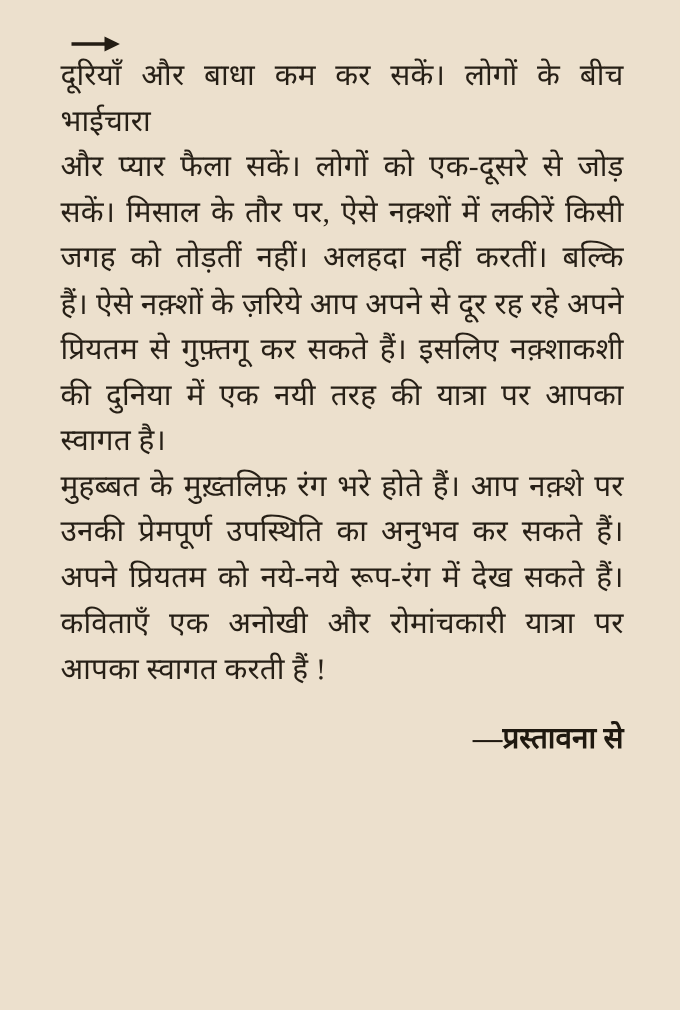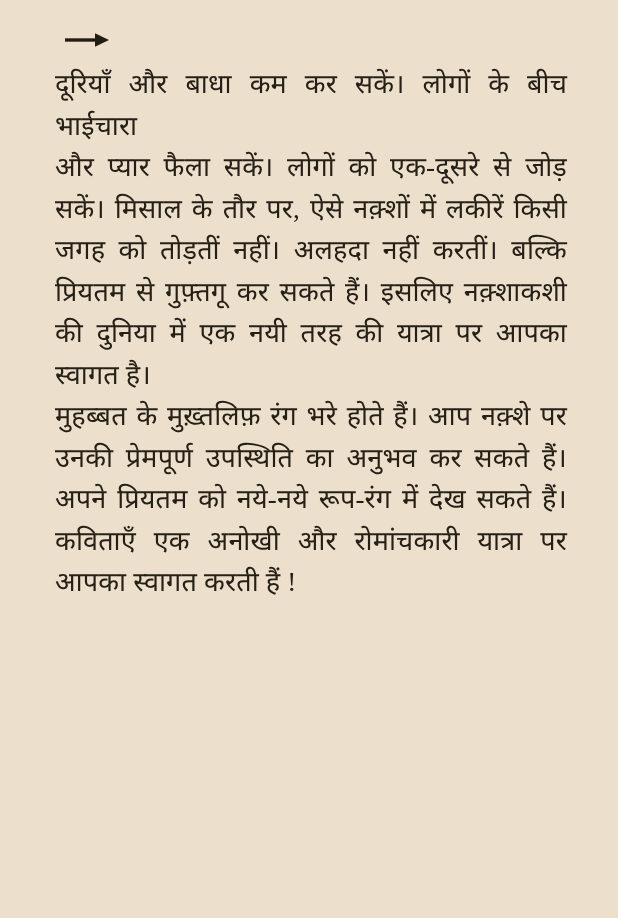--- a/index.html
+++ b/index.html
@@ -28,21 +28,21 @@
   }
   .arrow-wrap svg {
     display: block;
     width: 100%;
     height: 100%;
   }
   .text-block {
     position: absolute;
     left: 55px;
     right: 51px;
-    top: 64px;
+    top: 48px;
   }
   .line {
     font-size: 27px;
     line-height: 41.5px;
     text-align: justify;
     text-align-last: justify;
     white-space: normal;
     letter-spacing: 0.2px;
   }
   .line.last {
@@ -69,29 +69,31 @@
     </svg>
   </div>
 
   <div class="text-block">
 
     <div>
       <div class="line">दूरियाँ और बाधा कम कर सकें। लोगों के बीच भाईचारा</div>
       <div class="line">और प्यार फैला सकें। लोगों को एक-दूसरे से जोड़</div>
       <div class="line">सकें। मिसाल के तौर पर, ऐसे नक़्शों में लकीरें किसी</div>
       <div class="line">जगह को तोड़तीं नहीं। अलहदा नहीं करतीं। बल्कि</div>
+      <div class="line">हैं। ऐसे नक़्शों के ज़रिये आप अपने से दूर रह रहे अपने</div>
       <div class="line">प्रियतम से गुफ़्तगू कर सकते हैं। इसलिए नक़्शाकशी</div>
       <div class="line">की दुनिया में एक नयी तरह की यात्रा पर आपका</div>
       <div class="line last">स्वागत है।</div>
     </div>
 
     <div>
       <div class="line">मुहब्बत के मुख़्तलिफ़ रंग भरे होते हैं। आप नक़्शे पर</div>
       <div class="line">उनकी प्रेमपूर्ण उपस्थिति का अनुभव कर सकते हैं।</div>
       <div class="line">अपने प्रियतम को नये-नये रूप-रंग में देख सकते हैं।</div>
       <div class="line">कविताएँ एक अनोखी और रोमांचकारी यात्रा पर</div>
       <div class="line last">आपका स्वागत करती हैं !</div>
     </div>
 
+    <div class="attribution">—प्रस्तावना से</div>
 
   </div>
 
 </div>
 
 </body></html>

